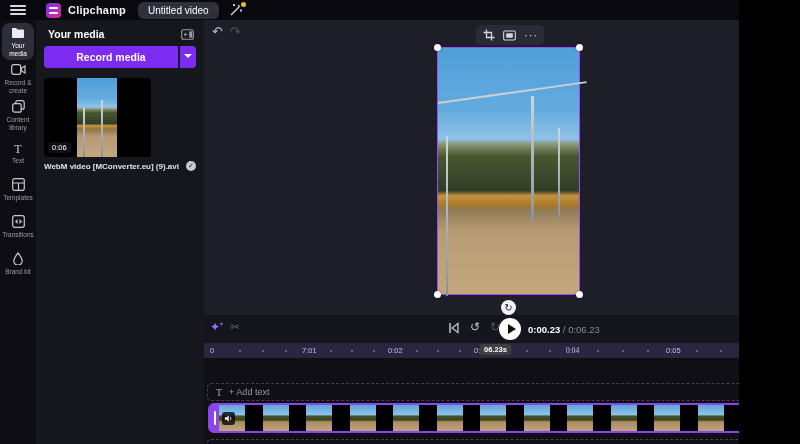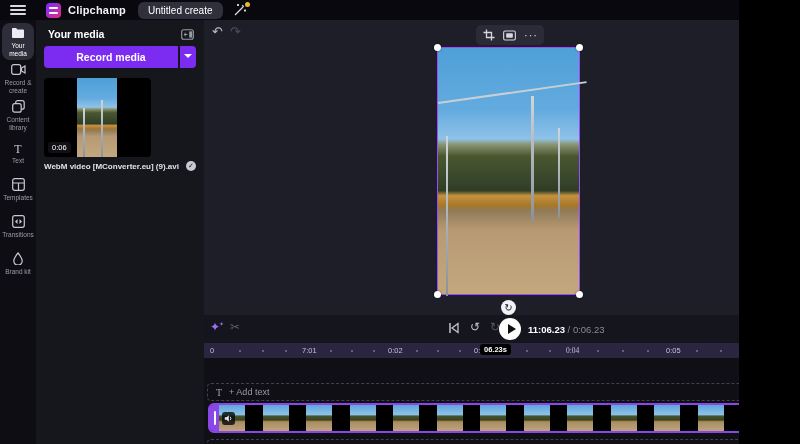--- a/index.html
+++ b/index.html
@@ -72,21 +72,21 @@
   .jf { left:286px; color:#565660; }
   .playbtn { position:absolute; left:295px; top:3px; width:22px; height:22px; border-radius:50%; background:#fff; border:none; cursor:pointer; }
   .playbtn:before { content:""; position:absolute; left:9px; top:6px; border-left:8px solid #111; border-top:5px solid transparent; border-bottom:5px solid transparent; }
   .timetext { position:absolute; left:324px; top:9px; font-size:9.5px; color:#8a8a96; }
   .timetext b { color:#fff; }
 
   
   .ruler { position:absolute; left:0; top:323px; width:596px; height:15px; background:#2c2540; }
   .rlabel { position:absolute; top:3px; font-size:7.5px; color:#c6bce4; }
   .rdot { position:absolute; top:7px; width:2px; height:2px; border-radius:50%; background:#7a6fa0; }
-  .pos-badge { position:absolute; left:276px; top:1px; background:#000000; color:#fff; font-size:7.5px; font-weight:bold; padding:1px 4px; border-radius:3px; z-index:2; }
+  .pos-badge { position:absolute; left:276px; top:1px; background:#404040; color:#fff; font-size:7.5px; font-weight:bold; padding:1px 4px; border-radius:3px; z-index:2; }
 
   
   .tracks { position:absolute; left:0; top:338px; width:596px; height:86px; background:#0f0f15; }
   .text-track { position:absolute; left:3px; top:25px; width:589px; height:18px; border:1px dashed #41414e; border-radius:4px; display:flex; align-items:center; padding-left:8px; cursor:pointer; }
   .text-track .tt-t { font-size:10px; color:#a0a0ac; font-family:"Liberation Serif", serif; margin-right:7px; }
   .text-track .tt-label { font-size:9px; color:#9a9aa6; }
   .clip { position:absolute; left:4px; top:45px; width:582px; height:30px; border:2px solid #8b46e8; border-radius:6px; background:#000; cursor:pointer; }
   .trim { position:absolute; top:0; bottom:0; width:9px; background:#8b46e8; z-index:2; cursor:ew-resize; }
   .trim:before { content:""; position:absolute; left:3.5px; top:6px; bottom:6px; width:2px; background:#fff; border-radius:1px; }
   .trim-l { left:0; border-radius:3px 0 0 3px; }
@@ -110,21 +110,21 @@
 <div id="app">
 
   <div class="topbar">
     <div class="hamburger">
         <span></span>
         <span></span>
         <span></span>
       </div>
     <div class="logo"></div>
     <div class="appname">Clipchamp</div>
-    <div class="tab">Untitled create</div>
+    <div class="tab">Untitled video</div>
     <div class="wand">
       <svg width="15" height="15" viewBox="0 0 15 15">
           <g stroke="#d9d9e0" stroke-width="1.3" fill="none">
             <path d="M2 13 L10 5"></path>
             <path d="M9.2 3.2 l1.6 1.6"></path>
             <path d="M12 7.5 v2 M11 8.5 h2"></path>
             <path d="M5 2 v2 M4 3 h2"></path>
           </g>
         </svg>
       <div class="dot"></div>
@@ -264,21 +264,21 @@
       <div class="scissors">✂</div>
       <div class="skipstart">
         <svg width="12" height="12" viewBox="0 0 12 12">
             <path d="M2 1 V11" stroke="#c3c3cd" stroke-width="1.5"></path>
             <path d="M10 1.5 L4 6 L10 10.5 Z" fill="none" stroke="#c3c3cd" stroke-width="1.3"></path>
           </svg>
       </div>
       <div class="jump jb">↺</div>
       <div class="jump jf">↻</div>
       <button class="playbtn"></button>
-      <div class="timetext"><b>11:06.23</b><span> / 0:06.23</span></div>
+      <div class="timetext"><b>0:00.23</b><span> / 0:06.23</span></div>
     </div>
 
     <div class="ruler">
       <div>
           <span class="rlabel" style="left: 6px;">0</span>
           <span class="rdot" style="left: 35px;"></span>
           <span class="rdot" style="left: 58px;"></span>
           <span class="rdot" style="left: 81px;"></span>
           <span class="rlabel" style="left: 98px;">7:01</span>
           <span class="rdot" style="left: 125.5px;"></span>

